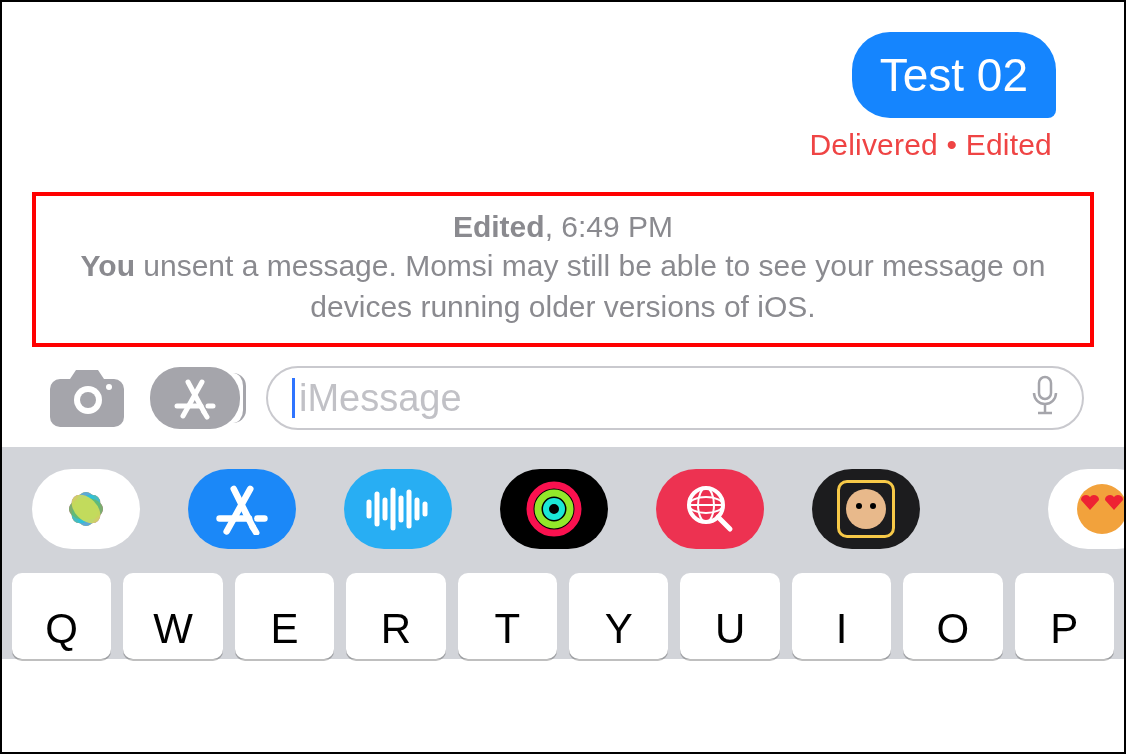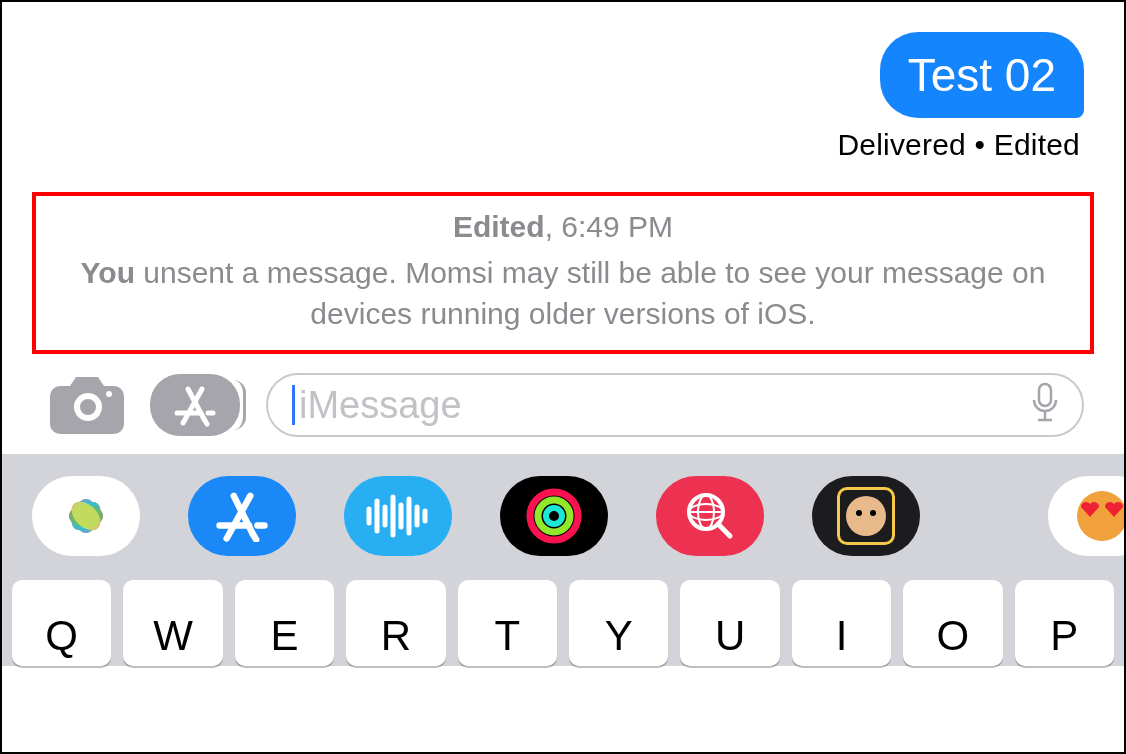--- a/index.html
+++ b/index.html
@@ -6,38 +6,38 @@
   body {
     width: 1126px;
     height: 754px;
     font-family: -apple-system, "Helvetica Neue", Helvetica, Arial, sans-serif;
     background: #ffffff;
     border: 2px solid #000;
     overflow: hidden;
     position: relative;
   }
   .conversation {
-    padding: 20px 32px 0 40px;
+    padding: 20px 60px 0 40px;
     display: flex;
     flex-direction: column;
   }
   .msg-out {
     align-self: flex-end;
     background: #1585fe;
     color: #fff;
     font-size: 46px;
     padding: 16px 28px;
     border-radius: 38px;
     border-bottom-right-radius: 8px;
     margin-top: 10px;
     margin-right: 8px;
   }
   .msg-status {
     align-self: flex-end;
-    color: #000000;
+    color: #ef4444;
     font-size: 30px;
     font-weight: 500;
     margin-top: 10px;
     margin-right: 12px;
     letter-spacing: 0.2px;
   }
   .annot-box {
     margin: 30px 30px 16px 30px;
     border: 4px solid #ff0000;
     padding: 14px 10px 16px 10px;
@@ -45,21 +45,21 @@
   }
   .timestamp {
     font-size: 30px;
     color: #8a8a8f;
   }
   .timestamp .day { font-weight: 600; }
   .unsent {
     font-size: 30px;
     color: #8a8a8f;
     line-height: 1.35;
-    margin-top: 9px;
+    margin-top: 2px;
   }
   .unsent .you { font-weight: 600; }
   .input-row {
     display: flex;
     align-items: center;
     gap: 26px;
     padding: 2px 40px 16px 48px;
   }
   .camera-btn svg { width: 74px; height: 62px; }
   .appstore-small {

